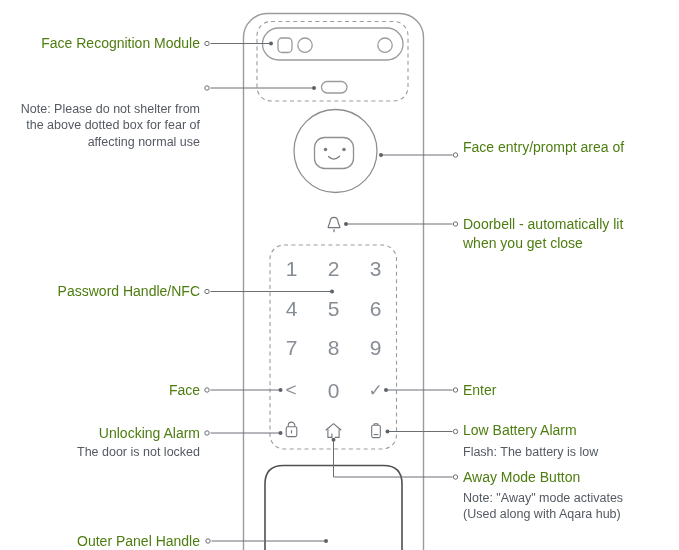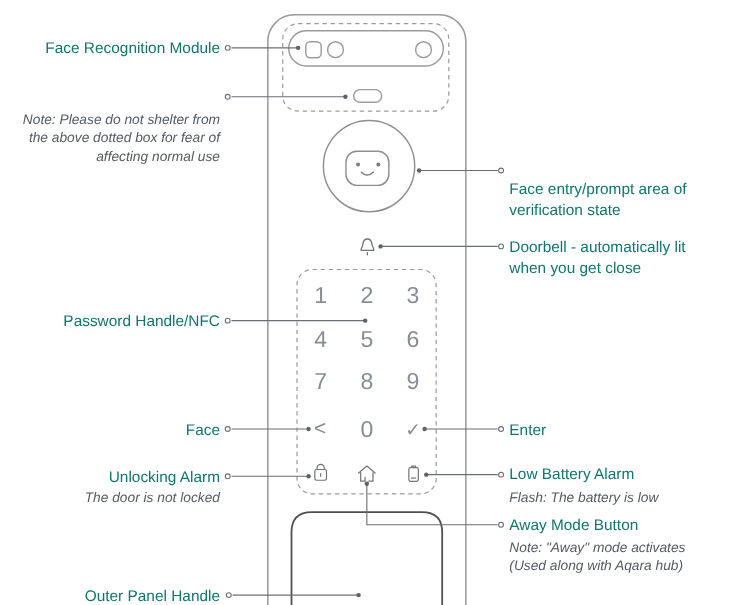--- a/index.html
+++ b/index.html
@@ -2,26 +2,26 @@
 <html><head>
 <meta charset="utf-8">
 <style>
   html,body{margin:0;padding:0;background:#fff;}
   .stage{
     position:relative;width:679px;height:550px;background:#ffffff;overflow:hidden;
     font-family:"Liberation Sans","DejaVu Sans",sans-serif;
   }
   .diagram-svg{position:absolute;left:0;top:0;}
   .lbl{
-    position:absolute;font-size:14px;line-height:19px;color:#0f766e;
+    position:absolute;font-size:14px;line-height:19px;color:#4d7c0f;
     white-space:nowrap;
   }
   .lbl-l{right:479px;text-align:right;}
   .lbl-r{left:463px;text-align:left;}
-  .note{font-size:12.5px;line-height:16.4px;color:#545a63;font-style:italic;}
+  .note{font-size:12.5px;line-height:16.4px;color:#545a63;}
   .key{
     position:absolute;width:40px;height:26px;line-height:26px;text-align:center;
     font-size:21px;font-weight:300;color:#878d94;
   }
   .key-glyph-back{font-size:19px;}
   .key-glyph-enter{font-size:17px;}
 </style>
 </head>
 <body>
 
@@ -144,23 +144,22 @@
     <div>Note: Please do not shelter from</div>
     <div>the above dotted box for fear of</div>
     <div>affecting normal use</div>
   </div>
   <div class="lbl lbl-l" style="top:282px">Password Handle/NFC</div>
   <div class="lbl lbl-l" style="top:380.5px">Face</div>
   <div class="lbl lbl-l" style="top:423.5px">Unlocking Alarm</div>
   <div class="lbl lbl-l note" style="top:444px">The door is not locked</div>
   <div class="lbl lbl-l" style="top:531.5px">Outer Panel Handle</div>
 
-  <div class="lbl lbl-r" style="top:162px">
+  <div class="lbl lbl-r" style="top:138px">
     <div>Face entry/prompt area of</div>
-    <div>verification state</div>
   </div>
   <div class="lbl lbl-r" style="top:214.5px">
     <div>Doorbell - automatically lit</div>
     <div>when you get close</div>
   </div>
   <div class="lbl lbl-r" style="top:380.5px">Enter</div>
   <div class="lbl lbl-r" style="top:421px">Low Battery Alarm</div>
   <div class="lbl lbl-r note" style="top:443.5px">Flash: The battery is low</div>
   <div class="lbl lbl-r" style="top:467.5px">Away Mode Button</div>
   <div class="lbl lbl-r note" style="top:489.5px">

